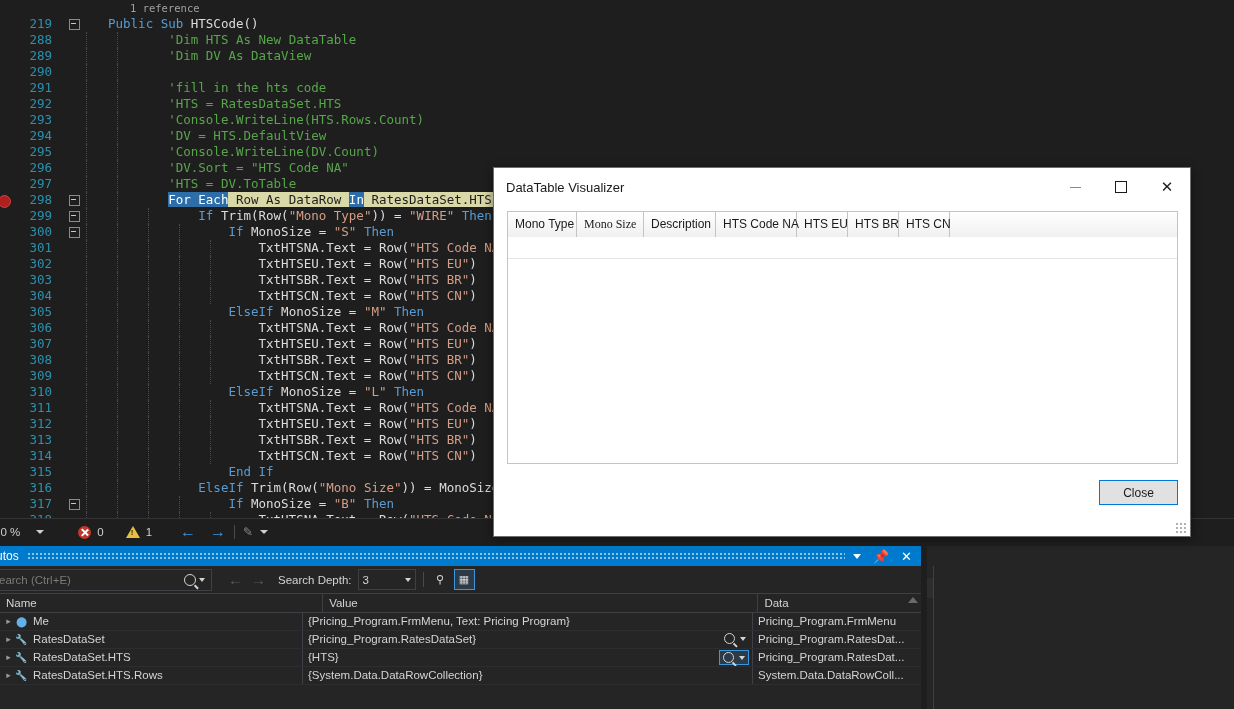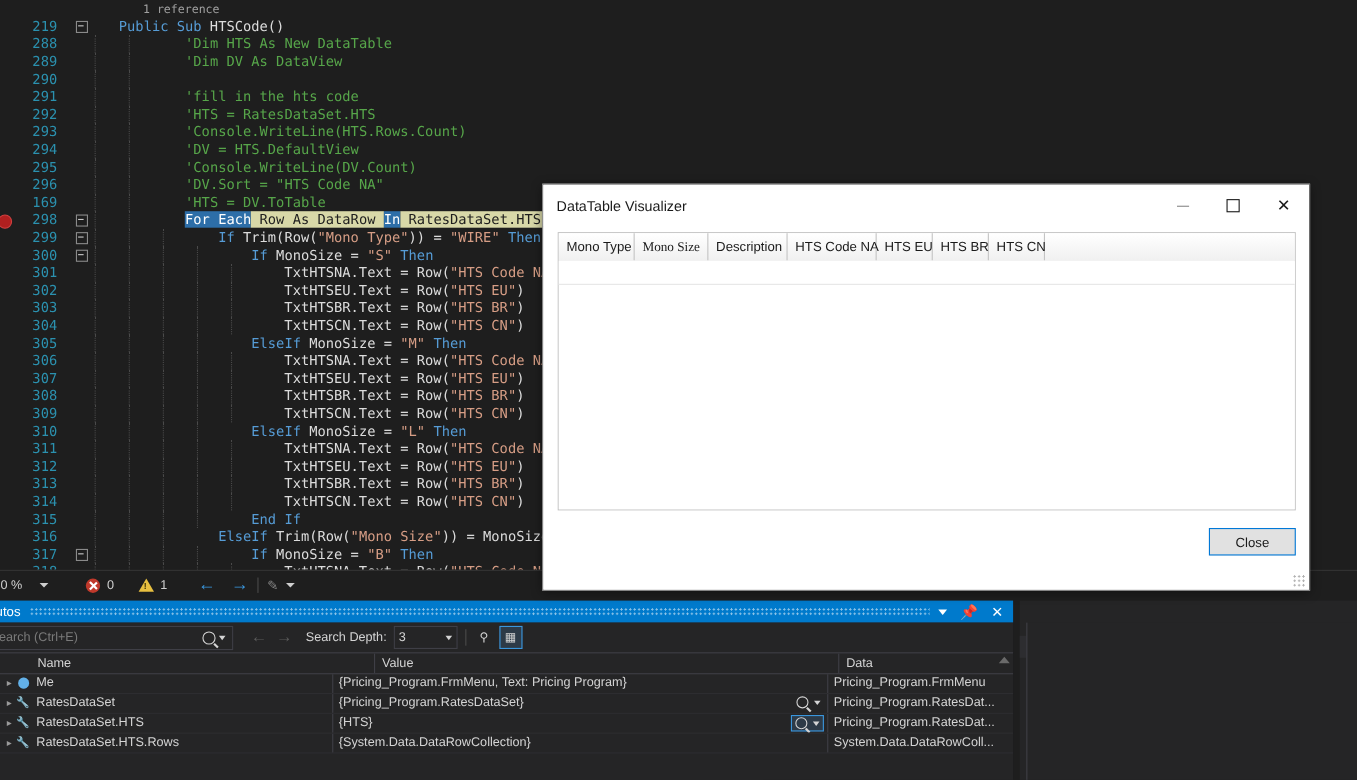--- a/index.html
+++ b/index.html
@@ -116,21 +116,21 @@
   .tbtn{width:19px;height:19px;display:flex;align-items:center;justify-content:center;color:#d4d4d4;font-size:11px;}
   .tbtn.sel{border:1px solid #3a96dd;background:#2d3a47;}
   .tool-sep{width:1px;height:15px;background:#4a4a4a;margin:0 7px;}
 
   
   .grid-head{
     display:flex;height:18px;background:#252526;color:#d4d4d4;font-size:11.5px;
     border-bottom:1px solid #3f3f46;align-items:center;
   }
   .gh{padding-left:6px;border-right:1px solid #3f3f46;height:18px;line-height:18px;box-sizing:border-box;}
-  .gh-name{width:334px;margin-left:28px;}
+  .gh-name{width:334px;}
   .gh-value{width:450px;}
   .gh-type{width:168px;border-right:none;position:relative;}
   .scroll-up{
     position:absolute;right:3px;top:3px;width:0;height:0;
     border-left:5px solid transparent;border-right:5px solid transparent;border-bottom:6px solid #6a6a6a;
   }
   .grow{
     display:flex;height:17px;align-items:center;color:#d4d4d4;font-size:11.5px;
     border-bottom:1px solid #2d2d30;
   }
@@ -219,21 +219,21 @@
         <div class="line"><span class="lnum">219</span><span class="foldcol"><span class="fold"></span></span><span class="codetext"><span class="k">Public</span><span class="id"> </span><span class="k">Sub</span><span class="id"> HTSCode()</span></span></div>
         <div class="line"><span class="lnum">288</span><span class="vline" style="left: 86px;"></span><span class="vline" style="left: 117px;"></span><span class="codetext"><span>        </span><span class="cm">'Dim HTS As New DataTable</span></span></div>
         <div class="line"><span class="lnum">289</span><span class="vline" style="left: 86px;"></span><span class="vline" style="left: 117px;"></span><span class="codetext"><span>        </span><span class="cm">'Dim DV As DataView</span></span></div>
         <div class="line"><span class="lnum">290</span><span class="vline" style="left: 86px;"></span><span class="vline" style="left: 117px;"></span><span class="codetext"><span>        </span></span></div>
         <div class="line"><span class="lnum">291</span><span class="vline" style="left: 86px;"></span><span class="vline" style="left: 117px;"></span><span class="codetext"><span>        </span><span class="cm">'fill in the hts code</span></span></div>
         <div class="line"><span class="lnum">292</span><span class="vline" style="left: 86px;"></span><span class="vline" style="left: 117px;"></span><span class="codetext"><span>        </span><span class="cm">'HTS = RatesDataSet.HTS</span></span></div>
         <div class="line"><span class="lnum">293</span><span class="vline" style="left: 86px;"></span><span class="vline" style="left: 117px;"></span><span class="codetext"><span>        </span><span class="cm">'Console.WriteLine(HTS.Rows.Count)</span></span></div>
         <div class="line"><span class="lnum">294</span><span class="vline" style="left: 86px;"></span><span class="vline" style="left: 117px;"></span><span class="codetext"><span>        </span><span class="cm">'DV = HTS.DefaultView</span></span></div>
         <div class="line"><span class="lnum">295</span><span class="vline" style="left: 86px;"></span><span class="vline" style="left: 117px;"></span><span class="codetext"><span>        </span><span class="cm">'Console.WriteLine(DV.Count)</span></span></div>
         <div class="line"><span class="lnum">296</span><span class="vline" style="left: 86px;"></span><span class="vline" style="left: 117px;"></span><span class="codetext"><span>        </span><span class="cm">'DV.Sort = "HTS Code NA"</span></span></div>
-        <div class="line"><span class="lnum">169</span><span class="vline" style="left: 86px;"></span><span class="vline" style="left: 117px;"></span><span class="codetext"><span>        </span><span class="cm">'HTS = DV.ToTable</span></span></div>
+        <div class="line"><span class="lnum">297</span><span class="vline" style="left: 86px;"></span><span class="vline" style="left: 117px;"></span><span class="codetext"><span>        </span><span class="cm">'HTS = DV.ToTable</span></span></div>
         <div class="line line-hl"><span class="gutter-breakpoint"></span><span class="lnum">298</span><span class="foldcol"><span class="fold"></span></span><span class="vline" style="left: 86px;"></span><span class="vline" style="left: 117px;"></span><span class="codetext"><span>        </span><span class="hl-blue">For Each</span><span class="hl-yellow"> Row As DataRow </span><span class="hl-blue">In</span><span class="hl-yellow"> RatesDataSet.HTS.Rows </span><span class="cm">'H</span></span></div>
         <div class="line"><span class="lnum">299</span><span class="foldcol"><span class="fold"></span></span><span class="vline" style="left: 86px;"></span><span class="vline" style="left: 117px;"></span><span class="vline" style="left: 148px;"></span><span class="codetext"><span>            </span><span class="k">If</span><span class="id"> Trim(Row(</span><span class="str">"Mono Type"</span><span class="id">)) = </span><span class="str">"WIRE"</span><span class="id"> </span><span class="k">Then</span></span></div>
         <div class="line"><span class="lnum">300</span><span class="foldcol"><span class="fold"></span></span><span class="vline" style="left: 86px;"></span><span class="vline" style="left: 117px;"></span><span class="vline" style="left: 148px;"></span><span class="vline" style="left: 179px;"></span><span class="codetext"><span>                </span><span class="k">If</span><span class="id"> MonoSize = </span><span class="str">"S"</span><span class="id"> </span><span class="k">Then</span></span></div>
         <div class="line"><span class="lnum">301</span><span class="vline" style="left: 86px;"></span><span class="vline" style="left: 117px;"></span><span class="vline" style="left: 148px;"></span><span class="vline" style="left: 179px;"></span><span class="vline" style="left: 210px;"></span><span class="codetext"><span>                    </span><span class="id">TxtHTSNA.Text = Row(</span><span class="str">"HTS Code NA"</span><span class="id">)</span></span></div>
         <div class="line"><span class="lnum">302</span><span class="vline" style="left: 86px;"></span><span class="vline" style="left: 117px;"></span><span class="vline" style="left: 148px;"></span><span class="vline" style="left: 179px;"></span><span class="vline" style="left: 210px;"></span><span class="codetext"><span>                    </span><span class="id">TxtHTSEU.Text = Row(</span><span class="str">"HTS EU"</span><span class="id">)</span></span></div>
         <div class="line"><span class="lnum">303</span><span class="vline" style="left: 86px;"></span><span class="vline" style="left: 117px;"></span><span class="vline" style="left: 148px;"></span><span class="vline" style="left: 179px;"></span><span class="vline" style="left: 210px;"></span><span class="codetext"><span>                    </span><span class="id">TxtHTSBR.Text = Row(</span><span class="str">"HTS BR"</span><span class="id">)</span></span></div>
         <div class="line"><span class="lnum">304</span><span class="vline" style="left: 86px;"></span><span class="vline" style="left: 117px;"></span><span class="vline" style="left: 148px;"></span><span class="vline" style="left: 179px;"></span><span class="vline" style="left: 210px;"></span><span class="codetext"><span>                    </span><span class="id">TxtHTSCN.Text = Row(</span><span class="str">"HTS CN"</span><span class="id">)</span></span></div>
         <div class="line"><span class="lnum">305</span><span class="vline" style="left: 86px;"></span><span class="vline" style="left: 117px;"></span><span class="vline" style="left: 148px;"></span><span class="vline" style="left: 179px;"></span><span class="codetext"><span>                </span><span class="k">ElseIf</span><span class="id"> MonoSize = </span><span class="str">"M"</span><span class="id"> </span><span class="k">Then</span></span></div>
         <div class="line"><span class="lnum">306</span><span class="vline" style="left: 86px;"></span><span class="vline" style="left: 117px;"></span><span class="vline" style="left: 148px;"></span><span class="vline" style="left: 179px;"></span><span class="vline" style="left: 210px;"></span><span class="codetext"><span>                    </span><span class="id">TxtHTSNA.Text = Row(</span><span class="str">"HTS Code NA"</span><span class="id">)</span></span></div>
         <div class="line"><span class="lnum">307</span><span class="vline" style="left: 86px;"></span><span class="vline" style="left: 117px;"></span><span class="vline" style="left: 148px;"></span><span class="vline" style="left: 179px;"></span><span class="vline" style="left: 210px;"></span><span class="codetext"><span>                    </span><span class="id">TxtHTSEU.Text = Row(</span><span class="str">"HTS EU"</span><span class="id">)</span></span></div>

